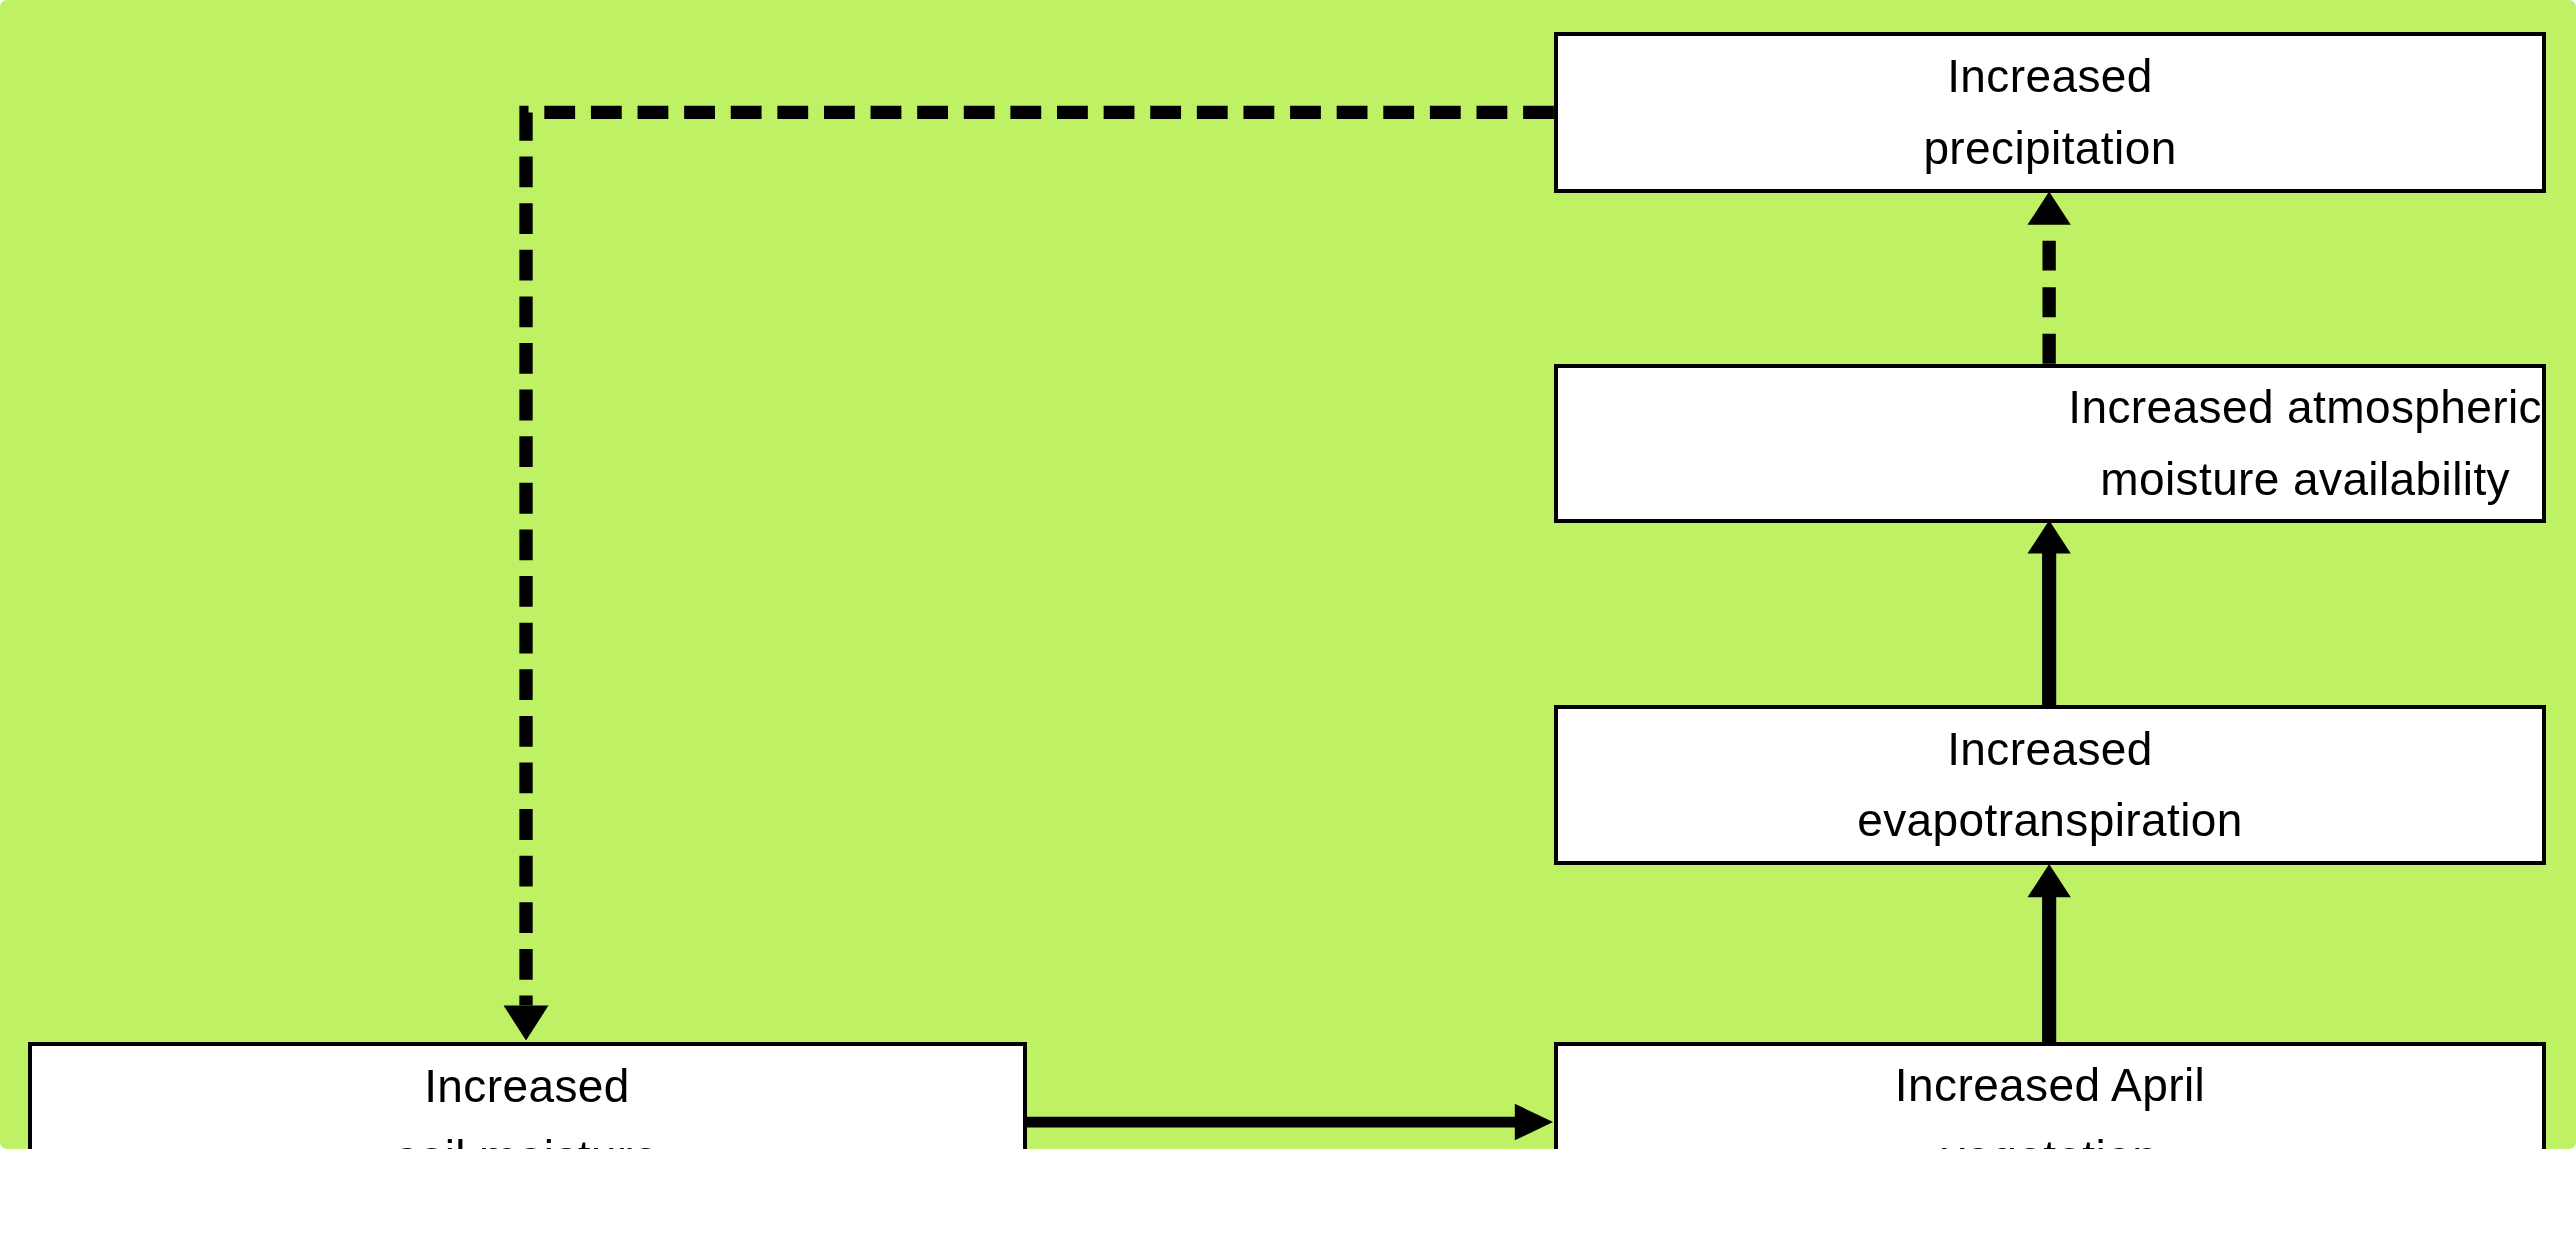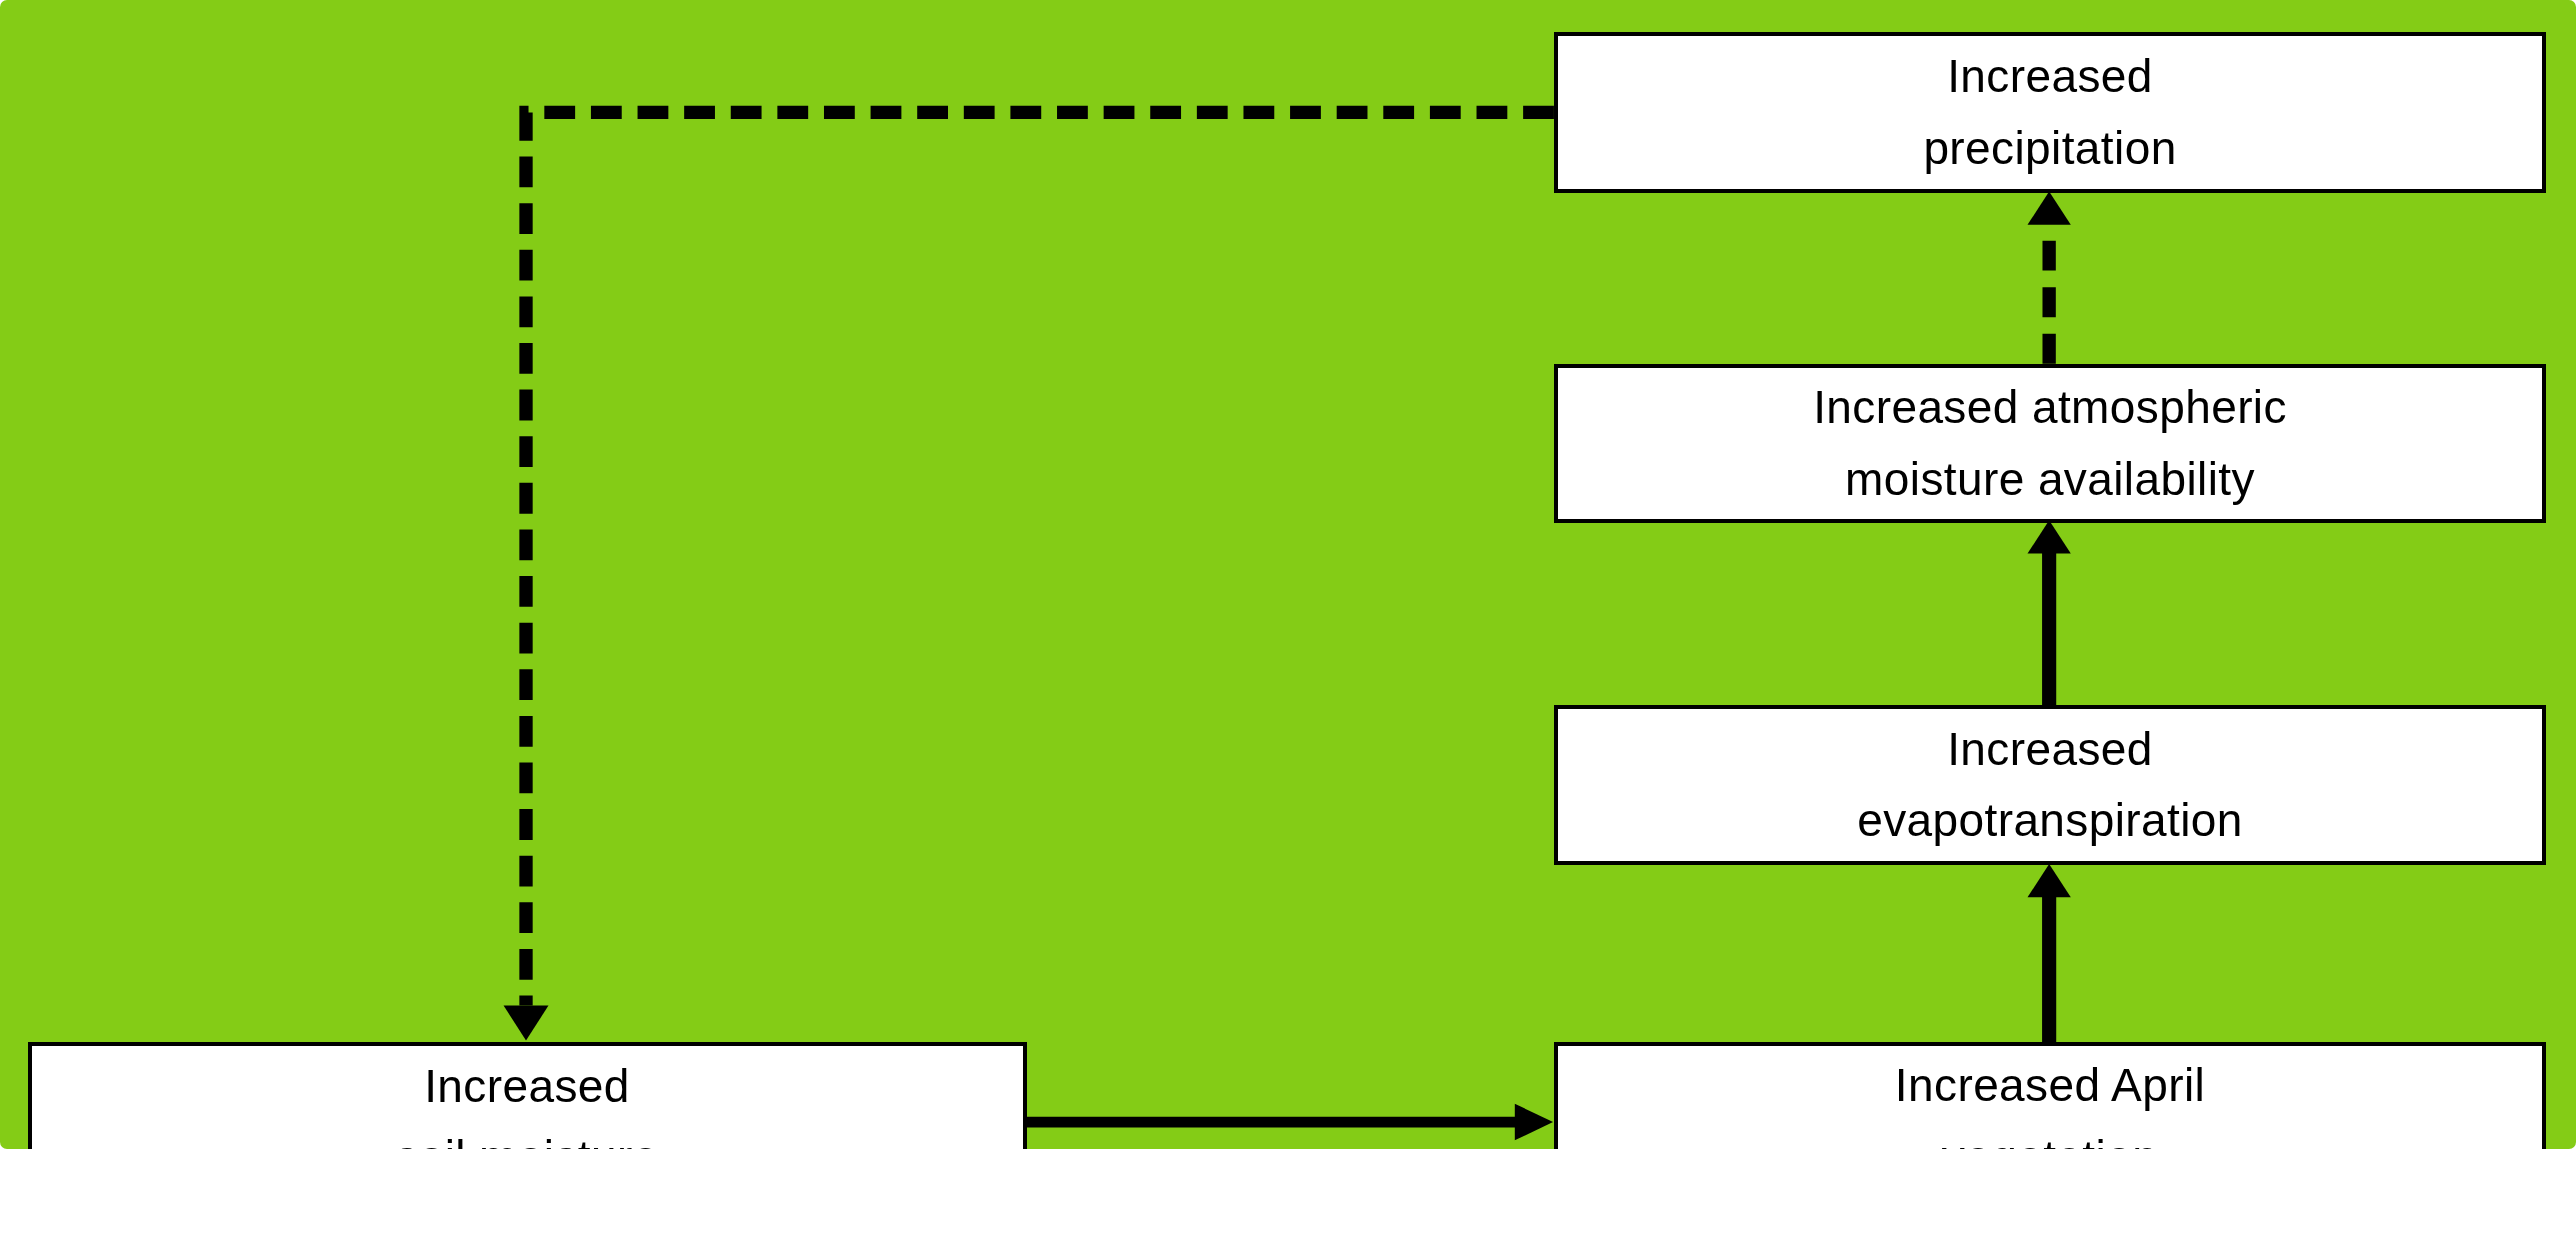--- a/index.html
+++ b/index.html
@@ -4,21 +4,21 @@
 <style>
   html, body {
     margin: 0;
     padding: 0;
     background: #ffffff;
   }
   .canvas {
     position: relative;
     width: 2576px;
     height: 1149px;
-    background: #84cc16;
+    background: #bef264;
     font-family: "Liberation Sans", "DejaVu Sans", sans-serif;
     overflow: hidden;
     border-radius: 7px;
   }
   .arrows {
     position: absolute;
     left: 0;
     top: 0;
     width: 2576px;
     height: 1237px;
@@ -42,21 +42,21 @@
     text-align: center;
   }
   .node .label {
     white-space: pre-line;
     font-size: 46px;
     line-height: 1.55;
     color: #000000;
     letter-spacing: 0.4px;
   }
   .n-precipitation        { left: 1554px; top: 32px;   width: 992px; height: 161px; }
-  .n-atmospheric          { left: 1554px; top: 364px;  width: 992px; height: 159px; }
+  .n-atmospheric          { left: 1554px; top: 364px;  width: 992px; height: 159px; justify-content: flex-end; }
   .n-evapotranspiration   { left: 1554px; top: 705px;  width: 992px; height: 160px; }
   .n-april-vegetation     { left: 1554px; top: 1042px; width: 992px; height: 159px; text-align: center; }
   .n-soil-moisture        { left: 27.5px;   top: 1042px; width: 999px; height: 160px; }
 </style>
 </head>
 <body>
 
 <div class="canvas">
 
   <svg class="arrows" viewBox="0 0 3095 1486" aria-hidden="true">

